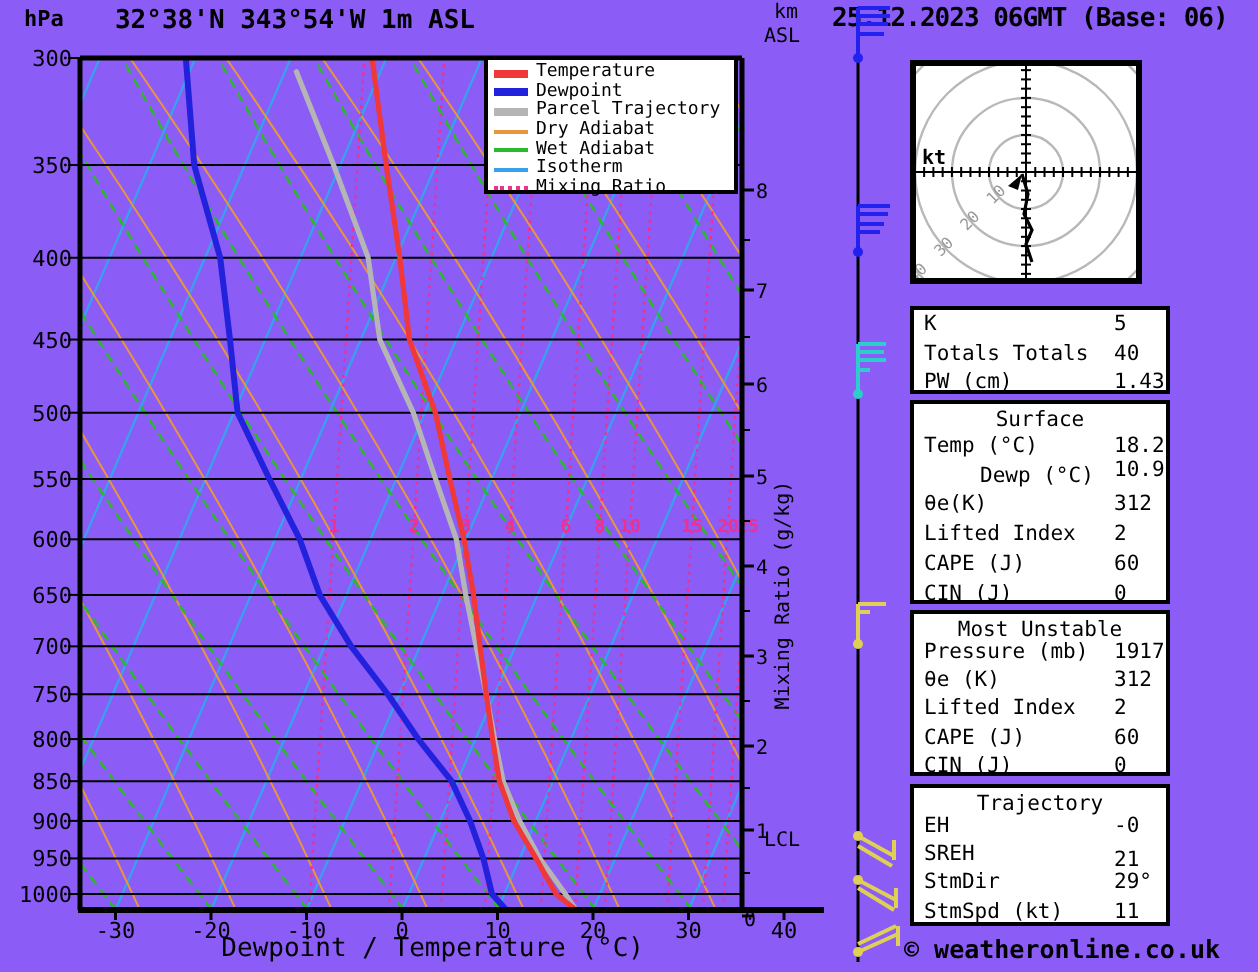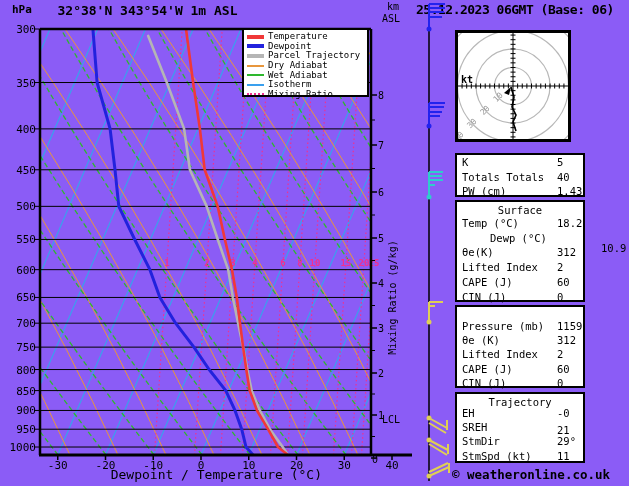--- a/index.html
+++ b/index.html
@@ -380,33 +380,34 @@
         <div class="rlabel" style="top: 15.5px;">Totals Totals</div>
         <div class="rvalue" style="top: 15.5px;">40</div>
         <div class="rlabel" style="top: 30px; text-align: center;">PW (cm)</div>
         <div class="rvalue" style="top: 30px;">1.43</div>
       </div>
       <div class="databox" style="left: 455px; top: 200px; width: 130px; height: 102px;">
         <div class="btitle" style="top: 2px;">Surface</div>
         <div class="rlabel" style="top: 15px;">Temp (°C)</div>
         <div class="rvalue" style="top: 15px;">18.2</div>
         <div class="rlabel" style="top: 29.7px; padding-left: 28px;">Dewp (°C)</div>
-        <div class="rvalue" style="top: 40px; margin-left: 44px;">10.9</div>
+        <div class="rvalue" style="top: 27px;">10.9</div>
         <div class="rlabel" style="top: 44.4px;">θe(K)</div>
         <div class="rvalue" style="top: 44.4px;">312</div>
         <div class="rlabel" style="top: 59.1px;">Lifted Index</div>
         <div class="rvalue" style="top: 59.1px;">2</div>
         <div class="rlabel" style="top: 73.8px;">CAPE (J)</div>
         <div class="rvalue" style="top: 73.8px;">60</div>
         <div class="rlabel" style="top: 88.5px;">CIN (J)</div>
         <div class="rvalue" style="top: 88.5px;">0</div>
       </div>
       <div class="databox" style="left: 455px; top: 305px; width: 130px; height: 83px;">
+        <div class="btitle" style="top: 2px;">Most Unstable</div>
         <div class="rlabel" style="top: 13px;">Pressure (mb)</div>
-        <div class="rvalue" style="top: 13px;">1159</div>
+        <div class="rvalue" style="top: 13px;">1917</div>
         <div class="rlabel" style="top: 27.2px;">θe (K)</div>
         <div class="rvalue" style="top: 27.2px;">312</div>
         <div class="rlabel" style="top: 41.4px;">Lifted Index</div>
         <div class="rvalue" style="top: 41.4px;">2</div>
         <div class="rlabel" style="top: 55.6px;">CAPE (J)</div>
         <div class="rvalue" style="top: 55.6px;">60</div>
         <div class="rlabel" style="top: 69.8px;">CIN (J)</div>
         <div class="rvalue" style="top: 69.8px;">0</div>
       </div>
       <div class="databox" style="left: 455px; top: 392px; width: 130px; height: 71px;">

